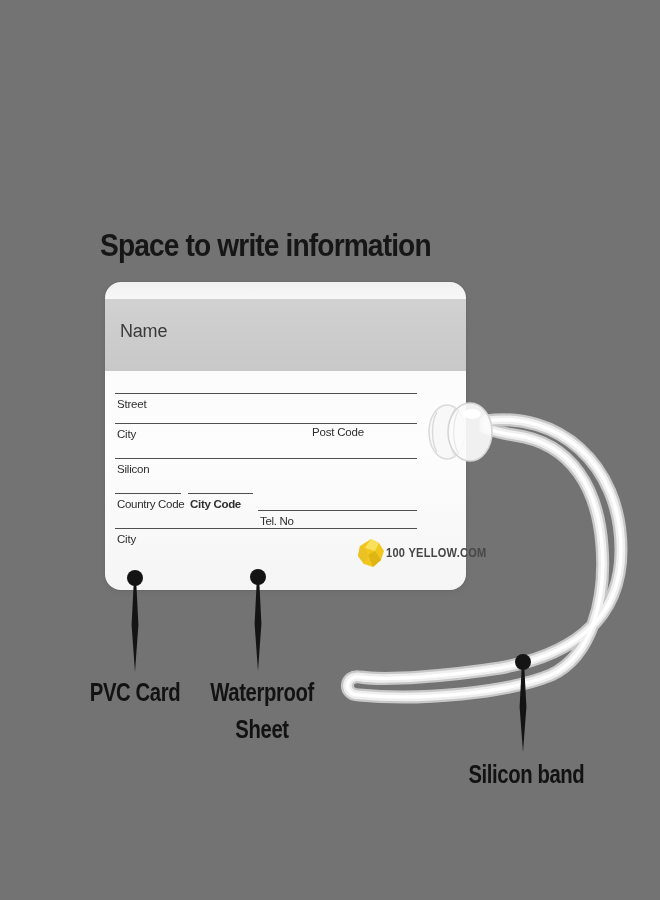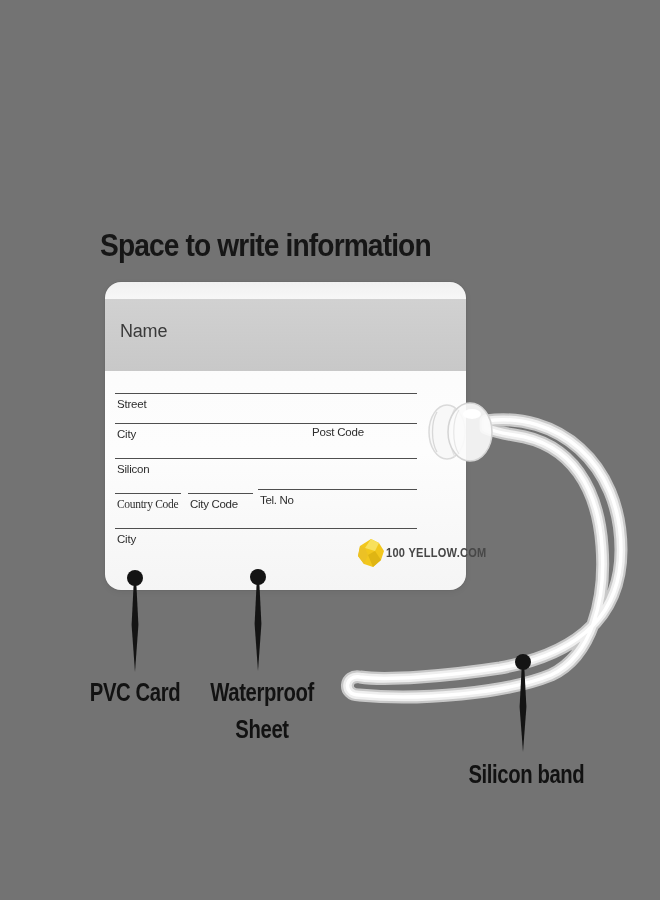--- a/index.html
+++ b/index.html
@@ -38,23 +38,23 @@
   }
   .frow .flabel.offset{position:absolute;left:195px;top:0;padding-top:2px;}
   .seg{position:absolute;border-top:1.2px solid #4f4f4f;}
   .seg .flabel{
     display:inline-block;margin-left:2px;padding-top:2px;
     font-size:11.5px;color:#2e2e2e;letter-spacing:-0.3px;white-space:nowrap;
   }
   #row-street{top:111px}
   #row-city{top:141px}
   #row-country{top:176px}
-  #seg-country-code{top:211px;left:10px;width:66px;font-family:Liberation Serif, serif;}
-  #seg-city-code{top:211px;left:83px;width:65px;}
-  #seg-tel-no{top:207px;left:153px;width:159px;}
+  #seg-country-code{top:211px;left:10px;width:66px;}
+  #seg-city-code{top:211px;left:83px;width:65px;font-weight:bold;}
+  #seg-tel-no{top:228px;left:153px;width:159px;}
   #row-email{top:246px}
   .brand{
     position:absolute;left:252px;top:255px;height:32px;
     display:flex;align-items:center;gap:1px;
   }
   .brand .brand-text{
     font-size:12px;font-weight:bold;color:#474747;letter-spacing:0.3px;
     transform:scaleX(0.92);transform-origin:left center;white-space:nowrap;
   }
   

